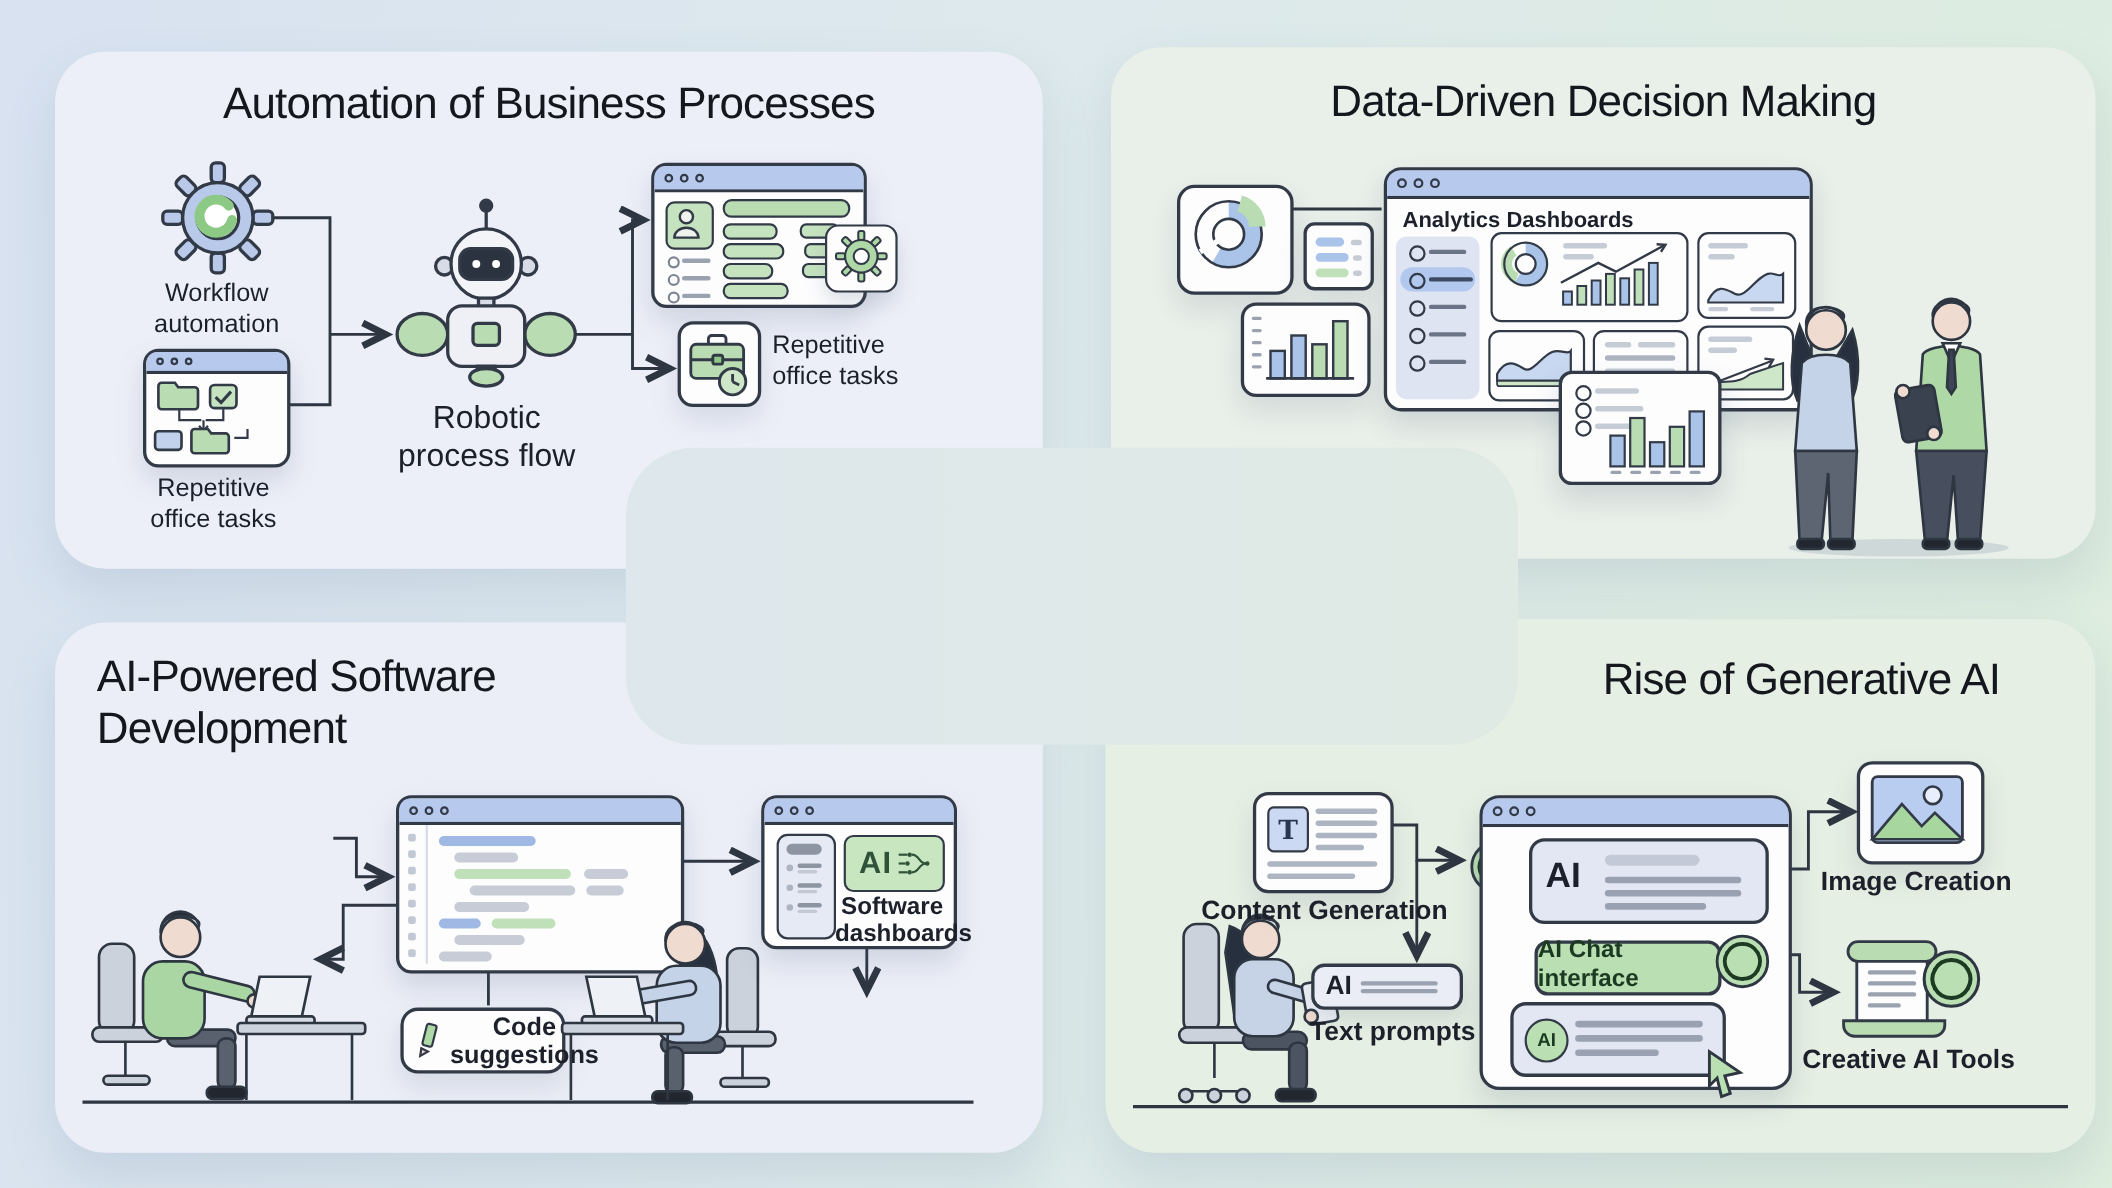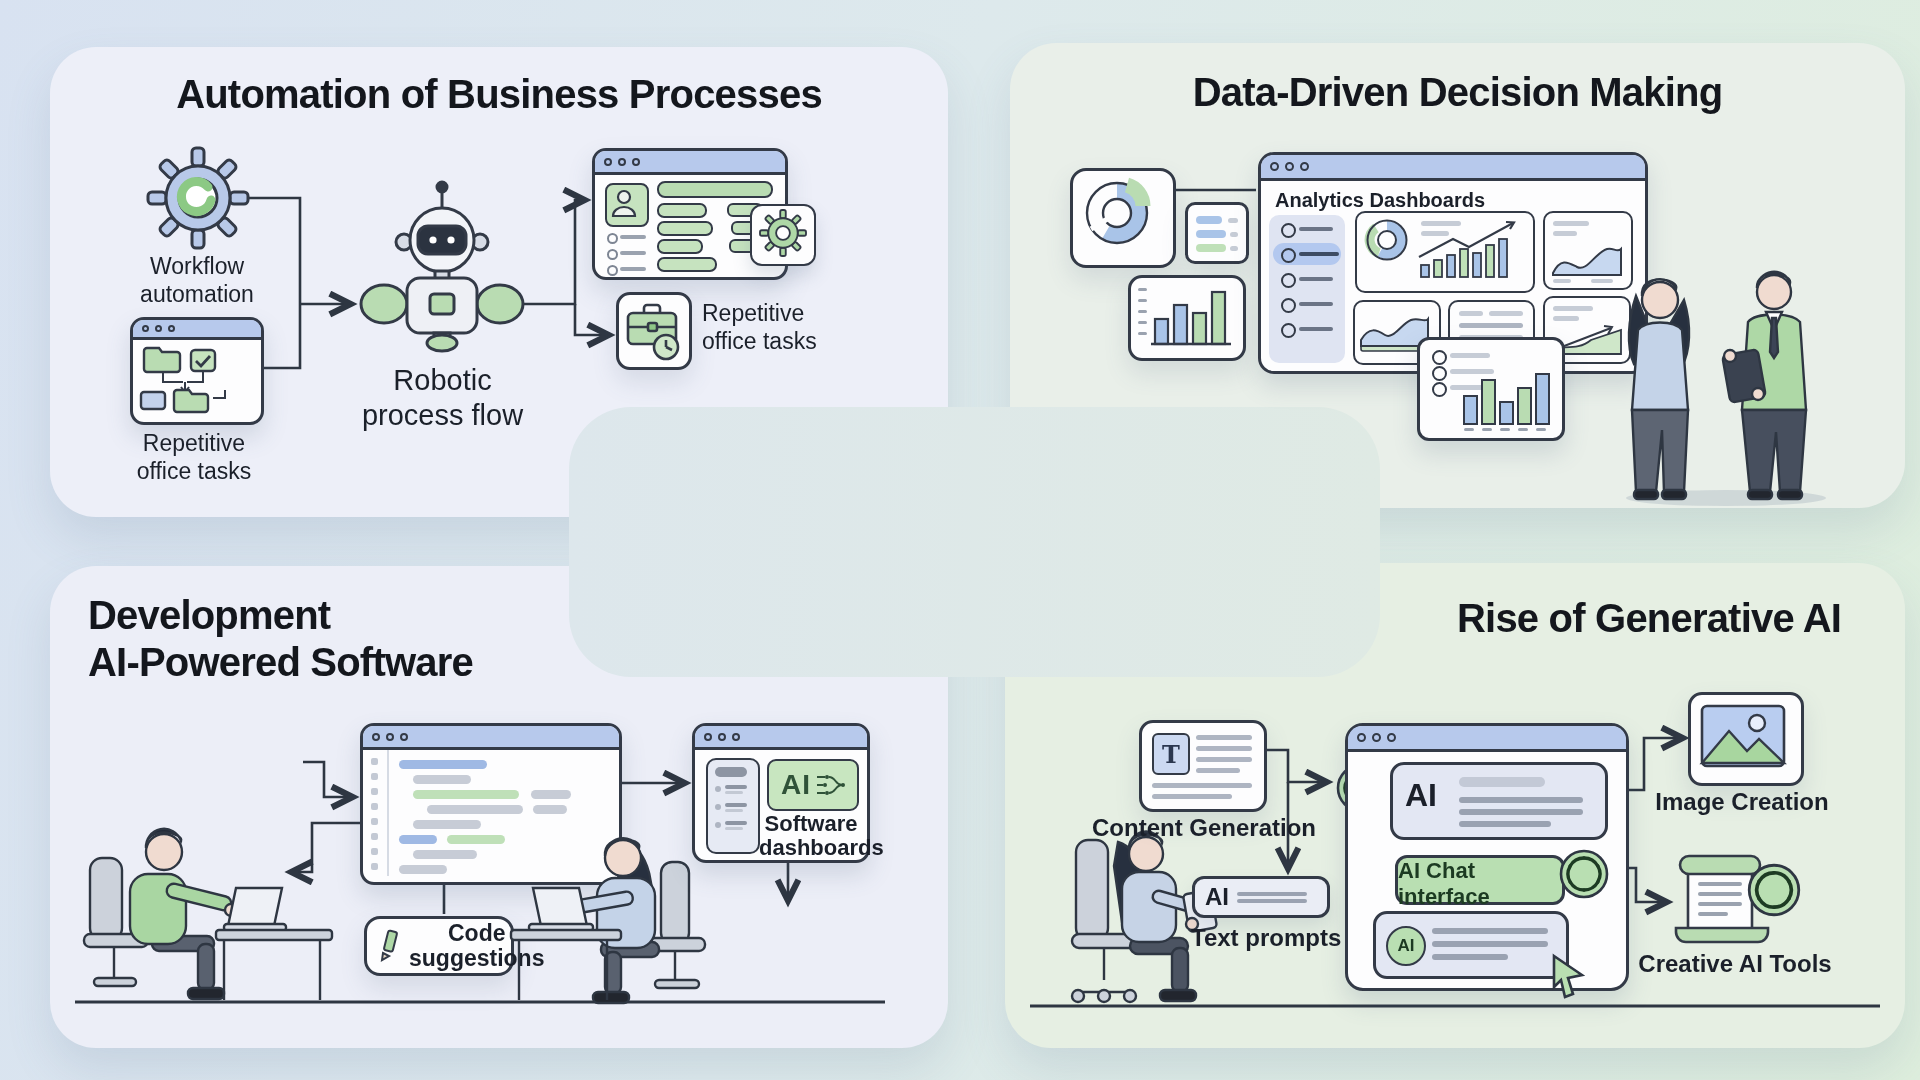--- a/index.html
+++ b/index.html
@@ -2,21 +2,21 @@
 <html><head>
 <meta charset="utf-8">
 <style>
   html,body{margin:0;padding:0;background:#cfd9e4}
   .canvas{position:relative;width:1920px;height:1080px;overflow:hidden;
     font-family:"Liberation Sans",sans-serif;
     background:linear-gradient(105deg,#d8e2f1 0%,#dde9ec 45%,#deeedd 100%);}
   .abs{position:absolute}
   .panel{position:absolute;border-radius:46px;box-shadow:0 22px 45px rgba(96,117,149,.16)}
   .band{position:absolute;border-radius:62px;background:linear-gradient(90deg,#dde7ec,#dfeae4)}
-  .ptitle{position:absolute;font-weight:bold;font-size:40px;letter-spacing:-.8px;color:#14171d;white-space:nowrap}
+  .ptitle{position:absolute;font-weight:normal;font-size:40px;letter-spacing:-.8px;color:#14171d;white-space:nowrap}
   .ctitle{position:absolute;font-weight:bold;font-size:54px;letter-spacing:-1px;color:#14171d;text-align:center;line-height:1.16}
   .win{position:absolute;background:#fdfdfe;border:3px solid #333a47;border-radius:14px;box-shadow:0 12px 24px rgba(80,100,130,.18)}
   .whead{display:flex;align-items:center;gap:6px;padding-left:9px;background:#b7c9ec;border-bottom:3px solid #333a47;border-radius:10px 10px 0 0;box-sizing:border-box}
   .wdot{border:2.5px solid #333a47;border-radius:50%;box-sizing:border-box;flex:0 0 auto}
   .card{position:absolute;background:#fdfdfe;border:3px solid #333a47;box-shadow:0 12px 24px rgba(80,100,130,.15)}
   .lbl{position:absolute;color:#1b202a;text-align:center;line-height:1.2;white-space:nowrap}
   .b{font-weight:bold}
   .ln{position:absolute;border-radius:99px}
   .mini{position:absolute;background:#fdfdfe;border:2.5px solid #333a47;border-radius:10px}
   svg{display:block;overflow:visible}
@@ -395,22 +395,22 @@
       <path d="M144,150 L208,150 L202,232 L182,232 L178,172 L172,232 L152,232 Z" fill="#474f5e"></path>
       <rect x="150" y="230" width="24" height="9" rx="4" fill="#22262e"></rect>
       <rect x="180" y="230" width="24" height="9" rx="4" fill="#22262e"></rect>
       <rect x="128" y="92" width="36" height="48" rx="5" fill="#3a4250" transform="rotate(-10 146 116)"></rect>
       <circle cx="132" cy="96" r="6" fill="#f0dbd0"></circle>
       <circle cx="160" cy="134" r="6" fill="#f0dbd0"></circle>
     </g>
   </svg>
 
   <div class="ptitle" style="left:88px;top:592px;line-height:47px">
+    <div>AI-Powered Software</div>
     <div>Development</div>
-    <div>AI-Powered Software</div>
   </div>
 
 
   <div class="win" style="left:360px;top:723px;width:256px;height:156px">
     <div class="whead" style="height:24px">
       <span class="wdot" style="width:8px;height:8px"></span>
         <span class="wdot" style="width:8px;height:8px"></span>
         <span class="wdot" style="width:8px;height:8px"></span>
     </div>
     <div class="abs" style="left:0;top:24px;width:24px;height:126px;border-right:2px solid #d6dbe4">
@@ -600,21 +600,21 @@
     </div>
     <div class="abs" style="left:42px;top:36px;width:212px;height:72px;background:#e3e7f3;border:3px solid #333a47;border-radius:14px">
       <span class="b" style="position:absolute;left:12px;top:12px;font-size:32px;color:#1b202a">AI</span>
       <div>
         <div class="ln" style="left:66px;top:12px;width:86px;height:10px;background:#c3c9d6"></div>
         <div class="ln" style="left:66px;top:32px;width:124px;height:6px;background:#9aa2b1"></div>
         <div class="ln" style="left:66px;top:44px;width:124px;height:6px;background:#9aa2b1"></div>
         <div class="ln" style="left:66px;top:56px;width:92px;height:6px;background:#9aa2b1"></div>
       </div>
     </div>
-    <div class="abs" style="left:47px;top:129px;width:164px;height:44px;background:#b9dfb2;border:3px solid #333a47;border-radius:12px;display:flex;align-items:flex-start;justify-content:center">
+    <div class="abs" style="left:47px;top:129px;width:164px;height:44px;background:#b9dfb2;border:3px solid #333a47;border-radius:12px;display:flex;align-items:flex-end;justify-content:center">
       <span class="b" style="font-size:22px;color:#1c3a22">AI Chat interface</span>
     </div>
     <div class="abs" style="left:25px;top:185px;width:190px;height:62px;background:#e3e7f3;border:3px solid #333a47;border-radius:14px">
       <div class="abs" style="left:10px;top:12px;width:36px;height:36px;background:#b9dfb2;border:2.5px solid #333a47;border-radius:50%;display:flex;align-items:center;justify-content:center">
         <span class="b" style="font-size:17px;color:#1c3a22">AI</span>
       </div>
       <div>
         <div class="ln" style="left:56px;top:14px;width:116px;height:6px;background:#9aa2b1"></div>
         <div class="ln" style="left:56px;top:27px;width:116px;height:6px;background:#9aa2b1"></div>
         <div class="ln" style="left:56px;top:40px;width:76px;height:6px;background:#9aa2b1"></div>

